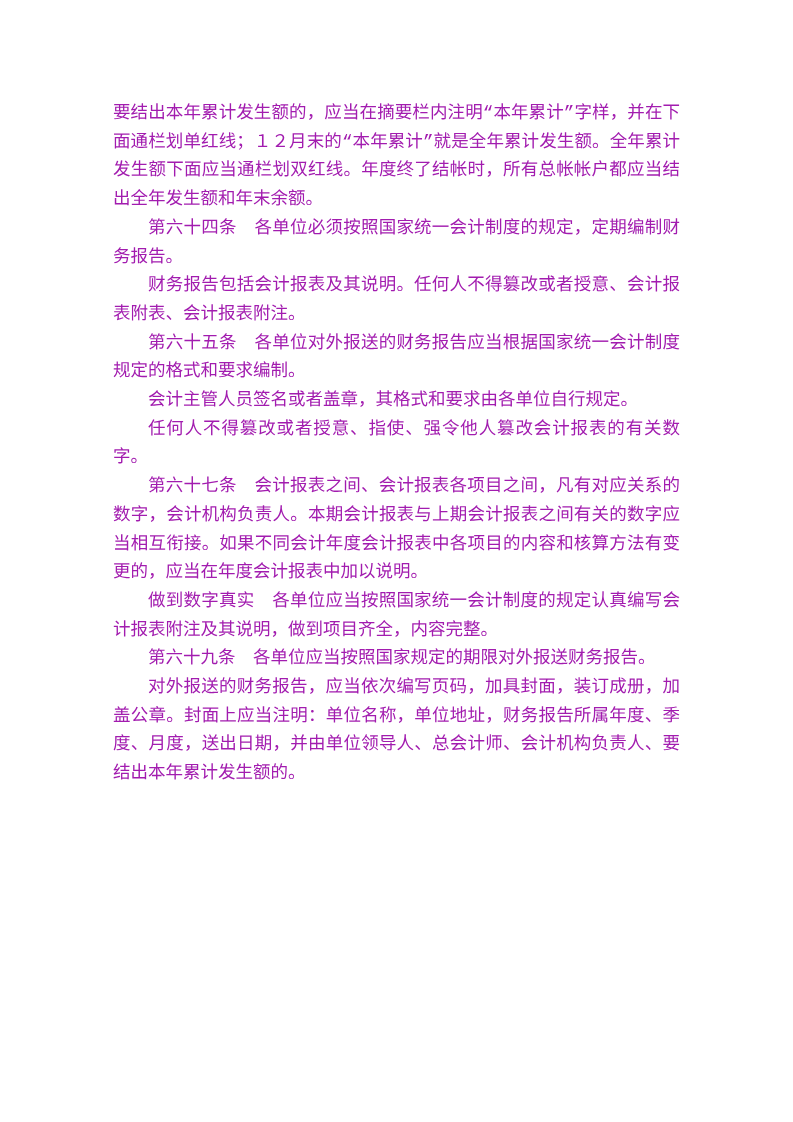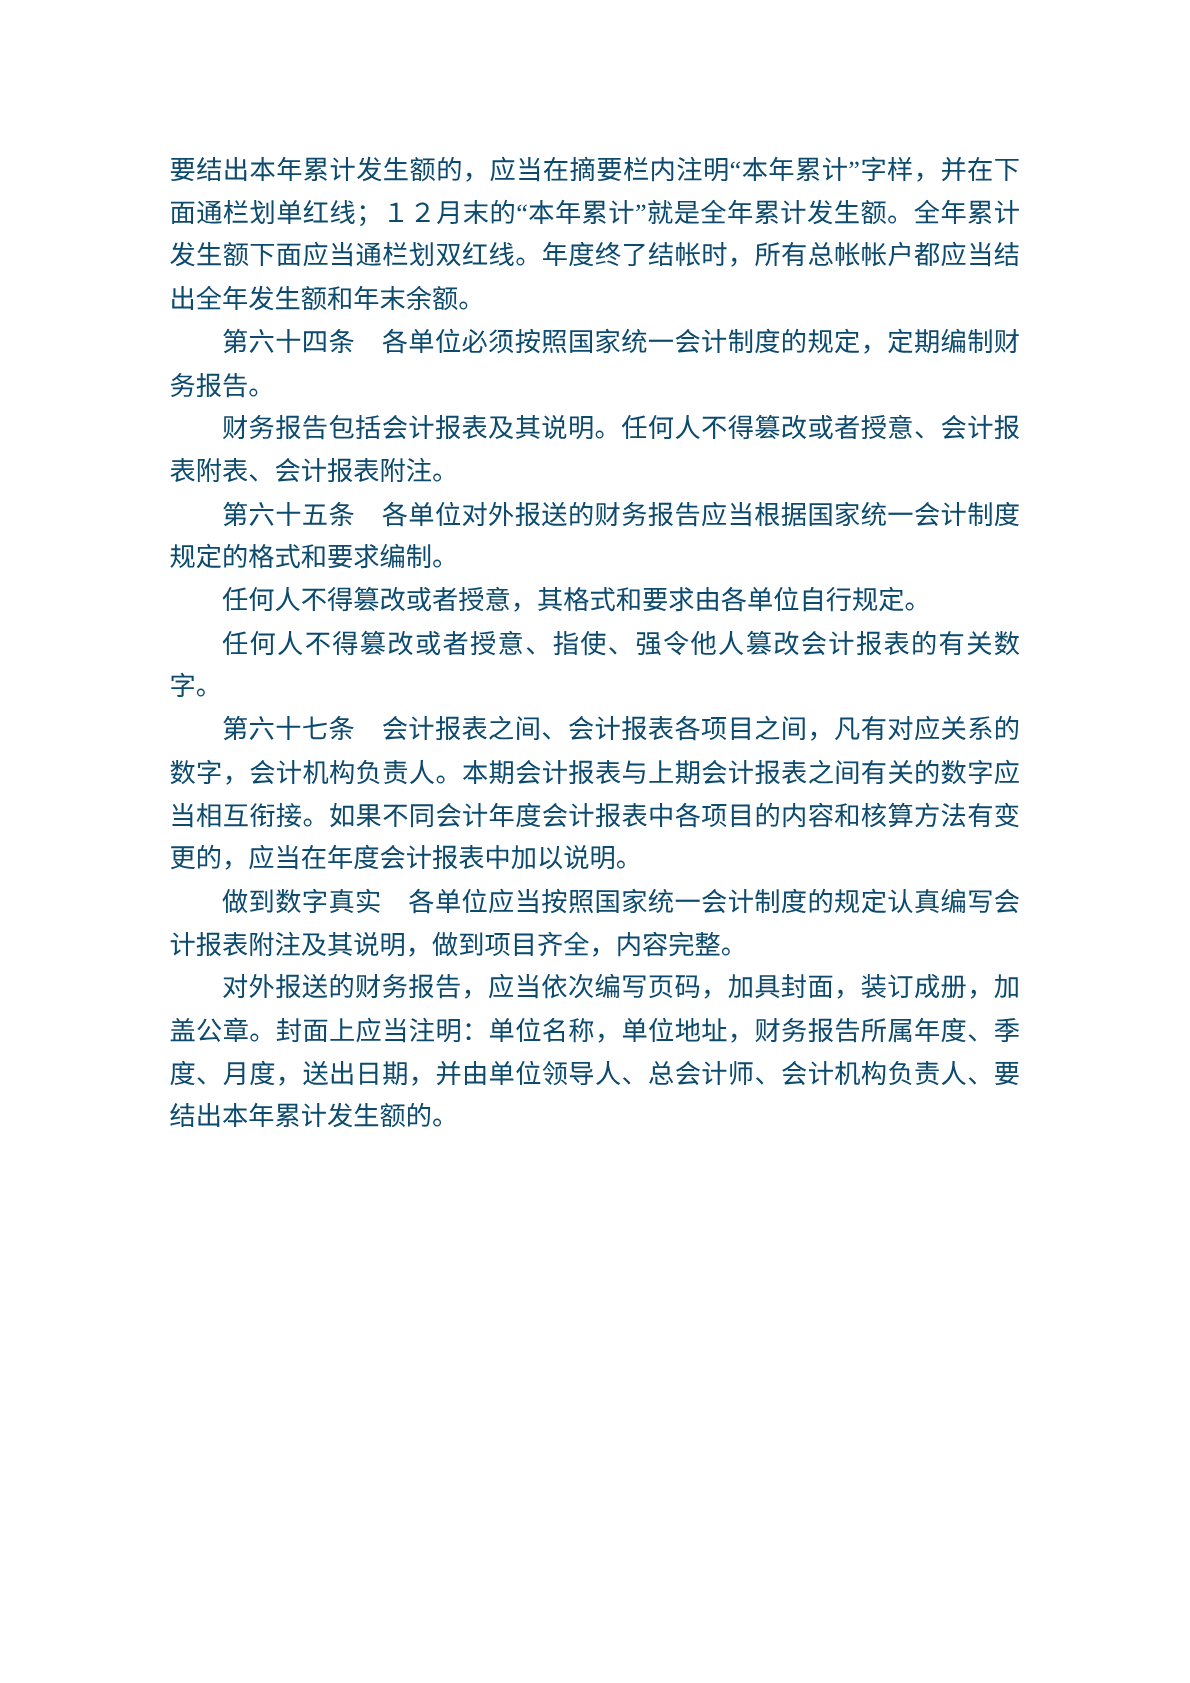--- a/index.html
+++ b/index.html
@@ -16,40 +16,41 @@
   }
   .content {
     position: absolute;
     left: 113px;
     top: 99px;
     width: 567px;
   }
   .content p {
     margin: 0;
     padding: 0;
-    font-family: Liberation Serif, serif;
+    font-family: Liberation Mono, monospace;
     font-size: 17.5px;
     line-height: 28.7px;
-    color: #0c4a6e;
+    color: #a21caf;
     text-align: justify;
     word-break: break-all;
   }
   .content p.indent {
     text-indent: 2em;
   }
 </style>
 </head>
 <body>
 
 <div class="page">
   <div class="content">
 
   <p class="">要结出本年累计发生额的，应当在摘要栏内注明“本年累计”字样，并在下面通栏划单红线；１２月末的“本年累计”就是全年累计发生额。全年累计发生额下面应当通栏划双红线。年度终了结帐时，所有总帐帐户都应当结出全年发生额和年末余额。</p>
       <p class="indent">第六十四条　各单位必须按照国家统一会计制度的规定，定期编制财务报告。</p>
       <p class="indent">财务报告包括会计报表及其说明。任何人不得篡改或者授意、会计报表附表、会计报表附注。</p>
       <p class="indent">第六十五条　各单位对外报送的财务报告应当根据国家统一会计制度规定的格式和要求编制。</p>
-      <p class="indent">任何人不得篡改或者授意，其格式和要求由各单位自行规定。</p>
+      <p class="indent">会计主管人员签名或者盖章，其格式和要求由各单位自行规定。</p>
       <p class="indent">任何人不得篡改或者授意、指使、强令他人篡改会计报表的有关数字。</p>
       <p class="indent">第六十七条　会计报表之间、会计报表各项目之间，凡有对应关系的数字，会计机构负责人。本期会计报表与上期会计报表之间有关的数字应当相互衔接。如果不同会计年度会计报表中各项目的内容和核算方法有变更的，应当在年度会计报表中加以说明。</p>
       <p class="indent">做到数字真实　各单位应当按照国家统一会计制度的规定认真编写会计报表附注及其说明，做到项目齐全，内容完整。</p>
+      <p class="indent">第六十九条　各单位应当按照国家规定的期限对外报送财务报告。</p>
       <p class="indent">对外报送的财务报告，应当依次编写页码，加具封面，装订成册，加盖公章。封面上应当注明：单位名称，单位地址，财务报告所属年度、季度、月度，送出日期，并由单位领导人、总会计师、会计机构负责人、要结出本年累计发生额的。</p>
     </div>
 </div>
 
 </body></html>

